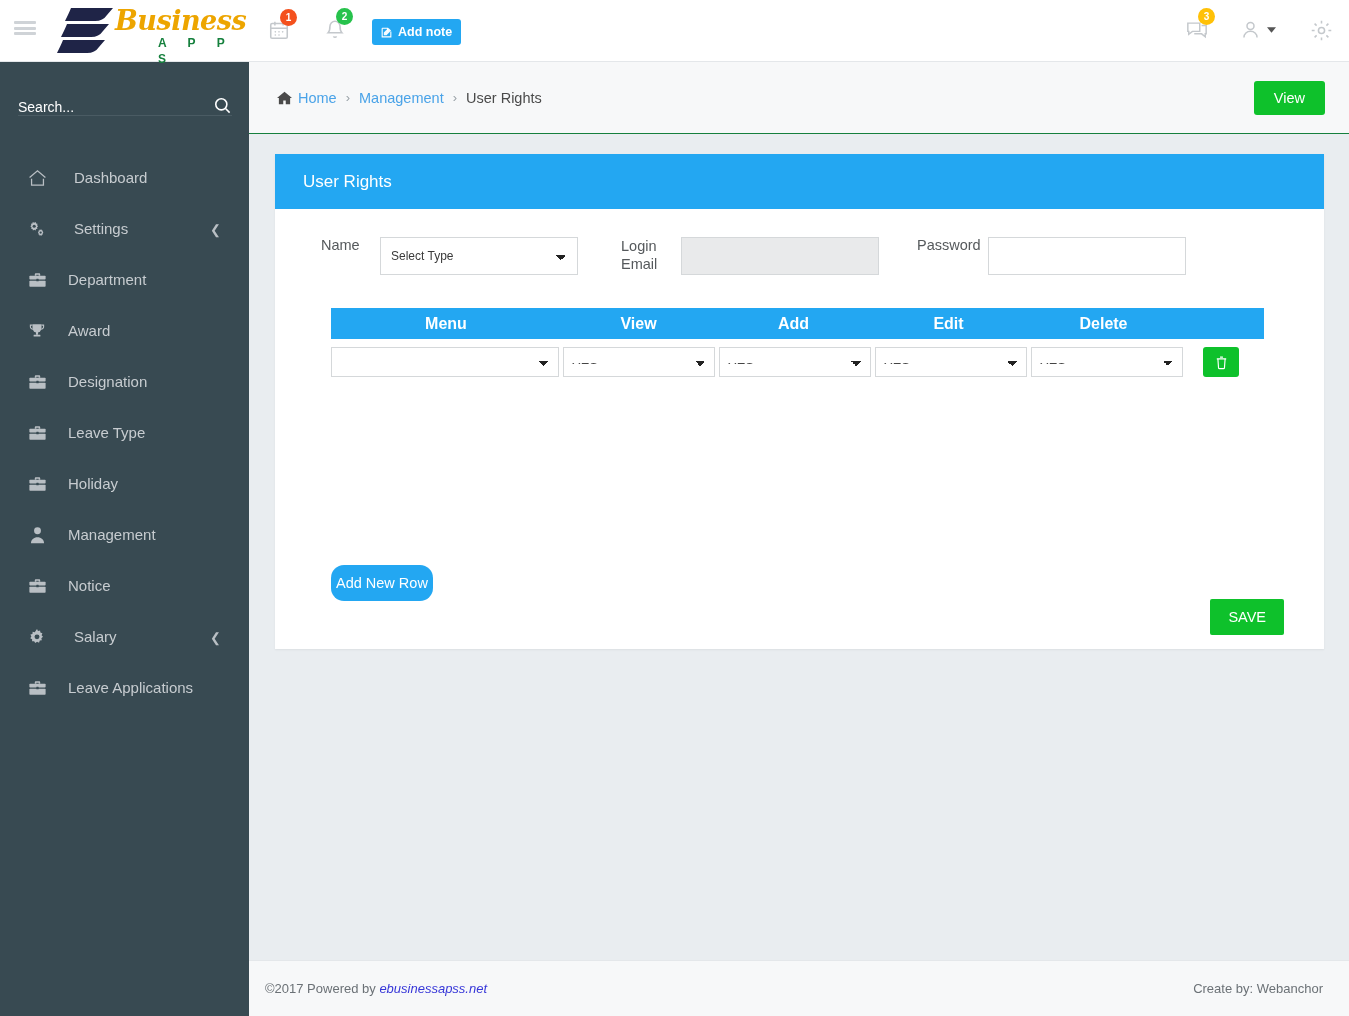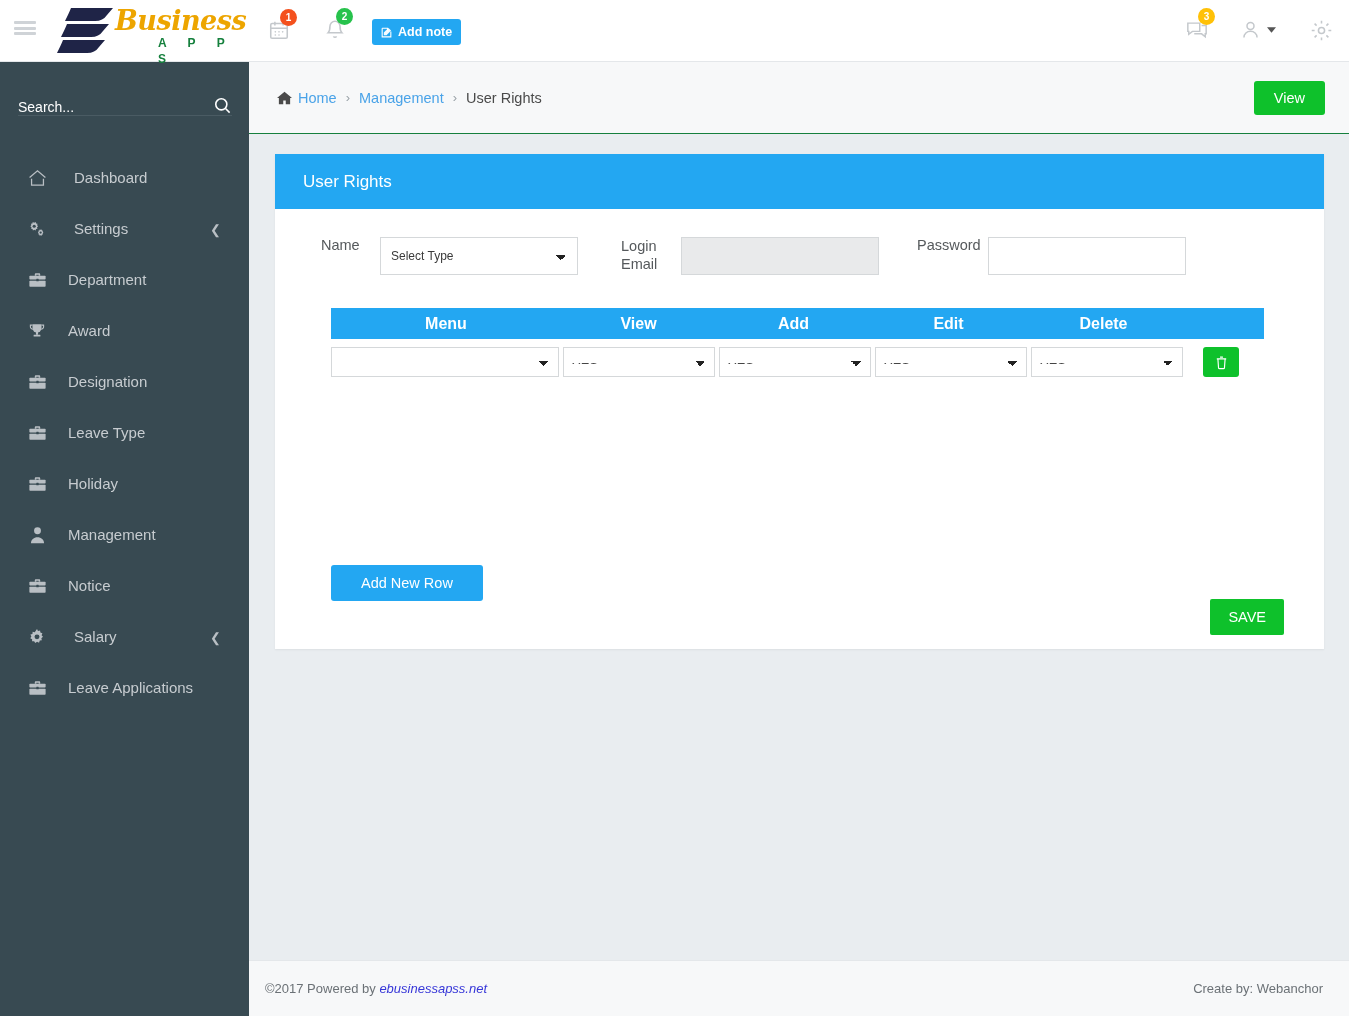--- a/index.html
+++ b/index.html
@@ -228,21 +228,21 @@
   .btn-del {
     width: 36px; height: 30px; background: #0ec12b;
     border: none; border-radius: 3px; cursor: pointer;
     display: flex; align-items: center; justify-content: center;
     margin-left: 16px;
   }
 
   .btn-addrow {
     position: absolute; left: 56px; bottom: 48px;
     background: #23a7f2; color: #fff; border: none;
-    padding: 10px 30px; font-size: 14.5px; border-radius: 3px;
+    padding: 10px 5px; font-size: 14.5px; border-radius: 13px;
     cursor: pointer; font-family: "Liberation Sans", sans-serif;
   }
   .btn-save {
     position: absolute; right: 40px; bottom: 14px;
     background: #0ec12b; color: #fff; border: none;
     padding: 10px 18px; font-size: 14.5px; border-radius: 2px;
     cursor: pointer; font-family: "Liberation Sans", sans-serif;
   }
 
   

